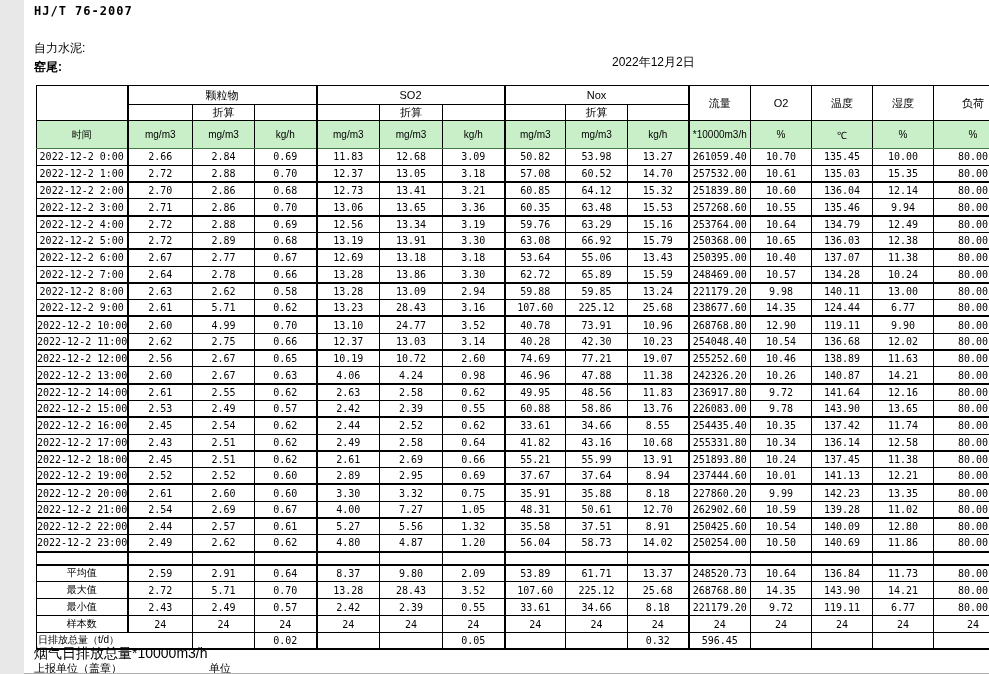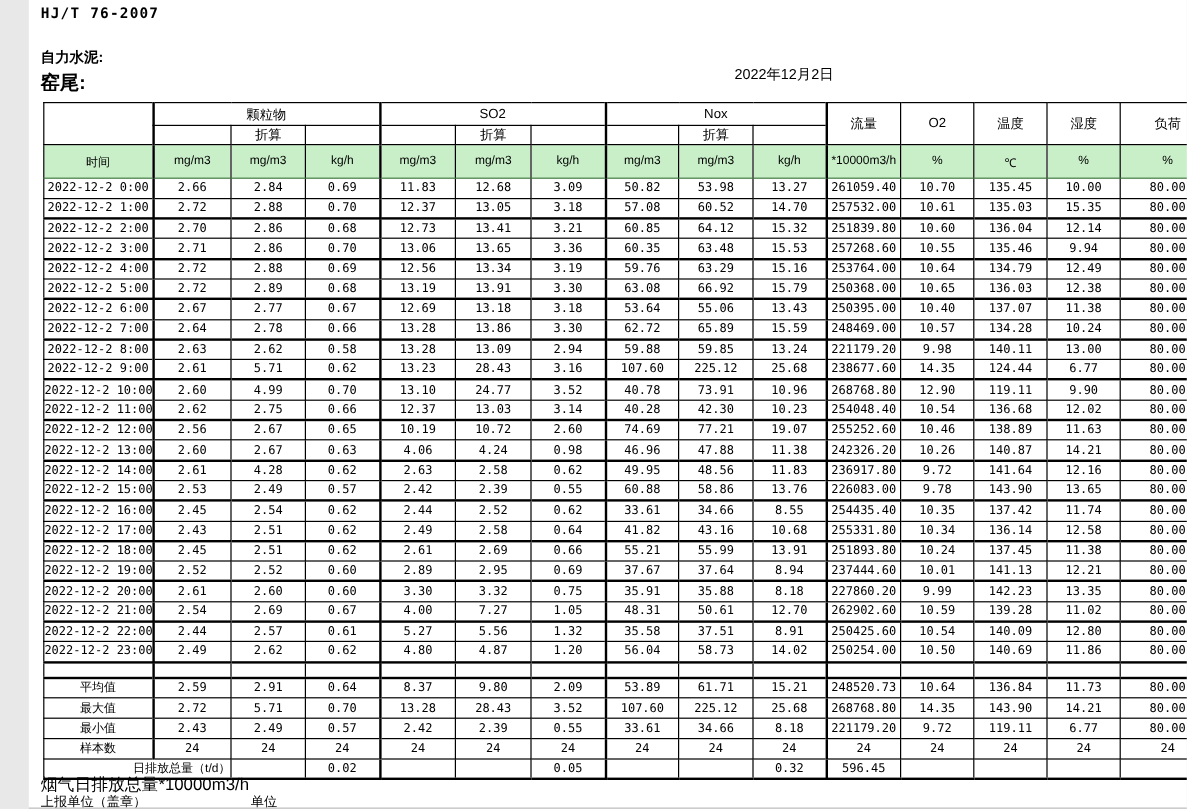--- a/index.html
+++ b/index.html
@@ -7,22 +7,22 @@
   .page {
     position: relative; width: 989px; height: 674px; background: #fff;
     font-family: "Liberation Sans", sans-serif; color: #000;
     border-right: 1px solid #b0b0b0; border-bottom: 1px solid #b0b0b0;
     overflow: hidden;
     margin-left: 24px;
   }
   .hj   { position:absolute; left:10px; top:4px;  font-weight:bold; font-size:12px; letter-spacing:1px;
           font-family:"DejaVu Sans Mono","Liberation Mono",monospace; }
   .title{ position:absolute; left:0; top:23px; width:100%; text-align:center; font-weight:bold; font-size:15px; }
-  .company{ position:absolute; left:10px; top:40px; font-weight:bold; font-size:12px; }
-  .kiln { position:absolute; left:10px; top:59px; font-weight:bold; font-size:16px; }
+  .company{ position:absolute; left:10px; top:40px; font-weight:normal; font-size:12px; }
+  .kiln { position:absolute; left:10px; top:59px; font-weight:bold; font-size:12px; }
   .date { position:absolute; left:588px; top:54px; font-size:12px;text-align:right; }
   table {
     position:absolute; left:12px; top:85px; width:976px;
     border-collapse:collapse; table-layout:fixed; font-size:10px;border-radius:14px;
   }
   th, td {
     border:1px solid #000; padding:0; text-align:center; vertical-align:middle;
     font-weight:normal; overflow:hidden; white-space:nowrap;
   }
   th { font-family:"Liberation Sans", sans-serif; font-size:11px; }
@@ -38,21 +38,21 @@
   }
   tr.data-row    { height:16.8px; }
   tr.gap-row     { height:13px; }
   tr.summary-row { height:17px; }
   tr.total-row   { height:16px; }
   .sep { border-right-width:2px; }
   tr.pair-end td  { border-bottom-width:2px; }
   tr.first-sum td { border-top-width:2px; }
   tr.total-row td { border-bottom-width:2px; }
   .sum-label  { font-family:"Liberation Sans", sans-serif;text-align:center; }
-  .total-label{ text-align:right; padding-left:16px; font-family:"Liberation Sans", sans-serif; }
+  .total-label{ text-align:left; padding-left:1px; font-family:"Liberation Sans", sans-serif; }
   .f1 { position:absolute; left:10px; top:645px; font-size:14px; }
   .f2 { position:absolute; left:10px; top:661px; font-size:11px; }
   .f3 { position:absolute; left:185px; top:661px; font-size:11px; }
 </style>
 </head>
 <body>
 
 <div class="page">
   <div class="hj">HJ/T 76-2007</div>
   <div class="company">自力水泥:</div>
@@ -353,21 +353,21 @@
           <td class="sep">11.38</td>
           <td>242326.20</td>
           <td>10.26</td>
           <td>140.87</td>
           <td>14.21</td>
           <td>80.00</td>
         </tr>
         <tr class="data-row">
           <td class="sep">2022-12-2 14:00</td>
           <td>2.61</td>
-          <td>4.28</td>
+          <td>2.55</td>
           <td class="sep">0.62</td>
           <td>2.63</td>
           <td>2.58</td>
           <td class="sep">0.62</td>
           <td>49.95</td>
           <td>48.56</td>
           <td class="sep">11.83</td>
           <td>236917.80</td>
           <td>9.72</td>
           <td>141.64</td>
@@ -547,21 +547,21 @@
         <tr class="summary-row first-sum">
           <td class="sum-label sep">平均值</td>
           <td>2.59</td>
           <td>2.91</td>
           <td class="sep">0.64</td>
           <td>8.37</td>
           <td>9.80</td>
           <td class="sep">2.09</td>
           <td>53.89</td>
           <td>61.71</td>
-          <td class="sep">15.21</td>
+          <td class="sep">13.37</td>
           <td>248520.73</td>
           <td>10.64</td>
           <td>136.84</td>
           <td>11.73</td>
           <td>80.00</td>
         </tr>
         <tr class="summary-row">
           <td class="sum-label sep">最大值</td>
           <td>2.72</td>
           <td>5.71</td>

